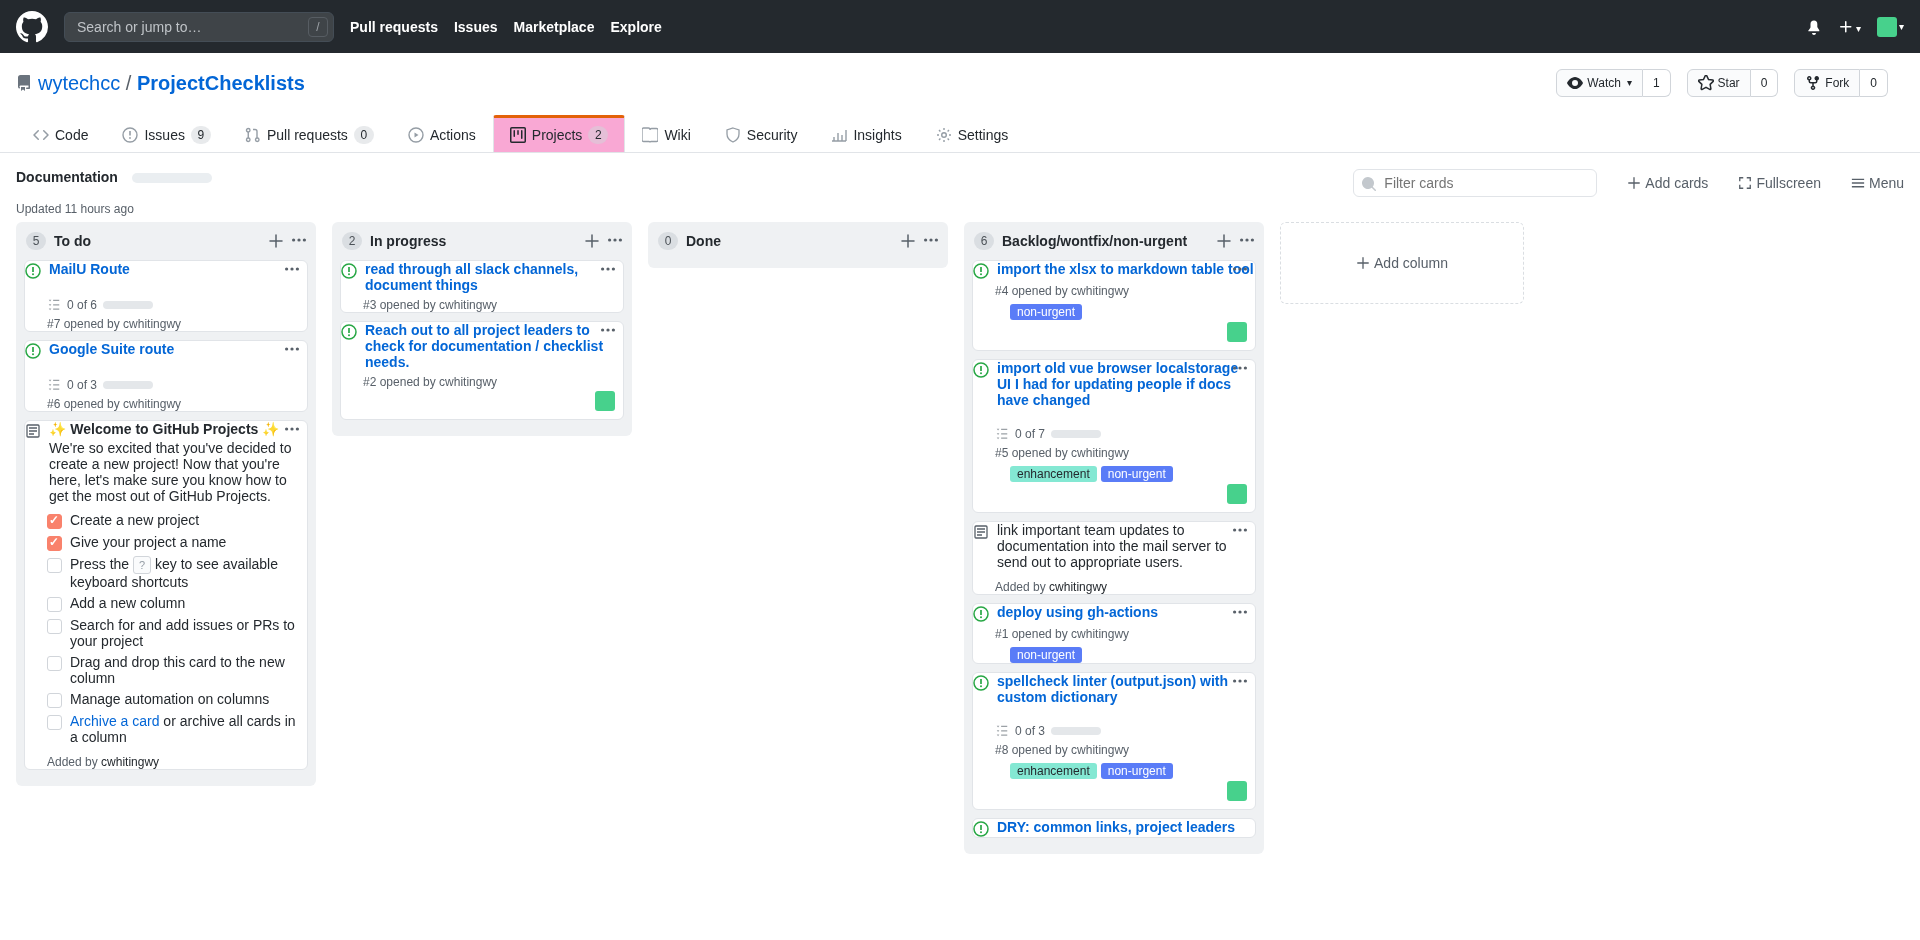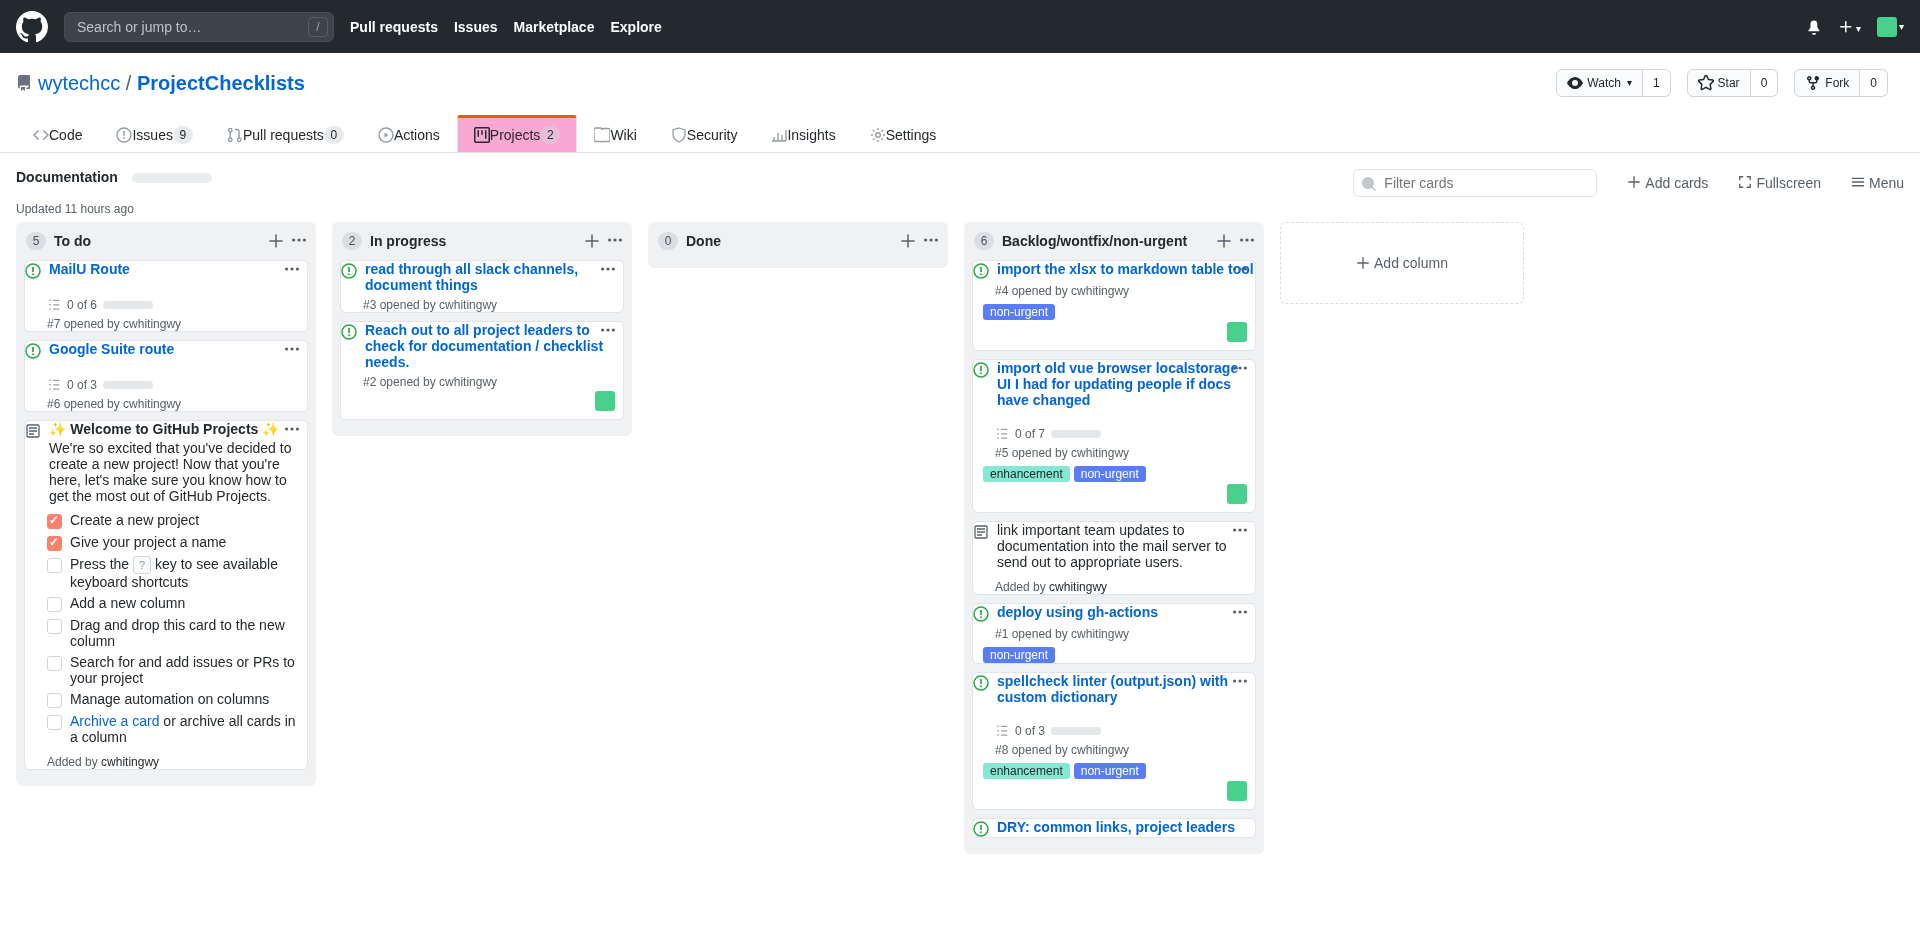--- a/index.html
+++ b/index.html
@@ -21,56 +21,56 @@
 .repotitle{display:flex;align-items:center;gap:6px}
 .repotitle h1{font-size:20px;font-weight:400}
 .repotitle .sep{color:#586069}
 .repotitle strong a{font-weight:600}
 .repo-actions{margin-left:auto;display:flex;gap:16px}
 .btn-group{display:inline-flex}
 .btn-sm{font-size:12px;padding:3px 10px;background:#fafbfc;border:1px solid #d1d5da;border-radius:6px;color:#24292e;display:inline-flex;align-items:center;gap:4px;font-weight:500;line-height:20px}
 .btn-group .btn-sm:first-child{border-radius:6px 0 0 6px}
 .social-count{font-size:12px;padding:3px 10px;background:#fff;border:1px solid #d1d5da;border-left:0;border-radius:0 6px 6px 0;line-height:20px;font-weight:500}
 .tabs{display:flex;margin-top:18px}
-.tab{padding:8px 16px;display:flex;align-items:center;color:#24292e;font-size:14px;border:1px solid transparent;border-top:3px solid transparent;border-bottom:none}
+.tab{padding:8px 16px;display:flex;align-items:center;gap:6px;color:#24292e;font-size:14px;border:1px solid transparent;border-top:3px solid transparent;border-bottom:none}
 .tab .ticon{color:#959da5}
 .tab.selected{background:#f9a8d4;border-color:#e36209 #e1e4e8 transparent;border-radius:3px 3px 0 0}
 .tab.selected .ticon{color:#24292e}
 .counter{background:#d1d5da80;border-radius:20px;padding:0 6px;font-size:12px;line-height:18px;font-weight:500;color:#24292e;min-width:20px;text-align:center}
 .proj-header{display:flex;align-items:flex-start;padding:16px 16px 2px}
 .proj-title{font-size:14px;font-weight:600}
 .progress-bar{display:inline-block;width:80px;height:10px;background:#eaeef1;border-radius:6px;margin-left:10px;overflow:hidden;vertical-align:middle}
 .progress-fill{height:100%;background:#6f42c1}
 .updated{color:#586069;font-size:12px;margin-top:17px}
 .proj-tools{margin-left:auto;display:flex;align-items:center;gap:30px}
 .filter{position:relative}
 .filter input{width:244px;border:1px solid #e1e4e8;border-radius:6px;padding:5px 12px 5px 30px;font-size:14px;background:#fff;outline:none;color:#586069}
 .filter .sicon{position:absolute;left:8px;top:7px;color:#c3c8cd}
-.tool-link{color:#586069;font-size:14px;display:inline-flex;gap:4px}
+.tool-link{color:#586069;font-size:14px;display:inline-flex;align-items:center;gap:4px}
 .board{display:flex;gap:16px;padding:4px 16px 16px;overflow-x:auto;align-items:flex-start;height:calc(100vh - 204px)}
 .column{background:#eff1f3;border-radius:6px;width:300px;flex-shrink:0;display:flex;flex-direction:column;max-height:100%}
 .col-head{display:flex;align-items:center;padding:10px 10px;gap:8px}
 .col-count{background:#dadee2;border-radius:20px;font-size:12px;padding:0 6px;line-height:18px;font-weight:500;color:#4c5258;min-width:20px;text-align:center}
 .col-title{font-size:14px;font-weight:600}
 .col-actions{margin-left:auto;display:flex;gap:8px;color:#586069}
 .iconbtn{cursor:pointer;color:#586069;display:inline-flex}
 .cards{padding:0 8px 8px;overflow-y:auto}
 .card{background:#fff;border:1px solid #e1e4e8;border-radius:6px;margin-bottom:8px;position:relative;font-size:14px}
 .card-row{display:flex;gap:8px;align-items:flex-start}
 .card-icon{flex-shrink:0;margin-top:2px}
 .issue-open{color:#28a745}
 .note-icon{color:#586069}
 .card-title{color:#0366d6;font-weight:600}
 .card-title.plain{color:#24292e;font-weight:600}
 .card-body{color:#24292e}
 .card-menu{position:absolute;right:8px;top:6px;color:#586069}
 .task-prog{display:flex;align-items:center;gap:6px;color:#586069;font-size:12px;margin-top:19px;margin-left:22px}
 .task-bar{width:50px;height:8px;background:#e4e7ea;border-radius:4px;overflow:hidden}
 .meta{color:#586069;font-size:12px;margin-top:5px;margin-left:22px}
-.labels{margin-top:6px;margin-left:10px;display:flex;gap:4px;flex-wrap:wrap}
+.labels{margin-top:6px;margin-left:37px;display:flex;gap:4px;flex-wrap:wrap}
 .label{font-size:12px;font-weight:500;padding:1px 7px;border-radius:3px;display:inline-block}
 .lbl-nonurgent{background:#5a7cf7;color:#fff}
 .lbl-enhance{background:#84e8d3;color:#24292e}
 .assignee{position:absolute;right:8px;bottom:8px;width:20px;height:20px;background:#47d18c;border-radius:3px}
 .checklist{margin:8px 0 0 22px;padding:0;list-style:none}
 .checklist li{display:flex;gap:8px;margin-bottom:5px;font-size:14px;align-items:flex-start}
 .chk{width:15px;height:15px;border:1px solid #d1d5da;border-radius:3px;flex-shrink:0;margin-top:2px}
 .chk.done{background:#f9826c;border-color:#f9826c;position:relative}
 .chk.done::after{content:"✓";position:absolute;color:#fff;font-size:12px;font-weight:bold;top:-2px;left:1px}
 .kbd{display:inline-block;border:1px solid #d1d5da;border-radius:3px;padding:0 5px;font-size:11px;background:#fafbfc;color:#959da5;line-height:16px}
@@ -360,25 +360,25 @@
           <li>
               <span class="chk"></span>
               <span><span>Press the </span><span class="kbd">?</span><span> key to see available keyboard shortcuts</span></span>
             </li>
           <li>
               <span class="chk"></span>
               <span>Add a new column</span>
             </li>
           <li>
               <span class="chk"></span>
+              <span>Search for and add issues or PRs to your project</span>
+            </li>
+          <li>
+              <span class="chk"></span>
               <span>Drag and drop this card to the new column</span>
-            </li>
-          <li>
-              <span class="chk"></span>
-              <span>Search for and add issues or PRs to your project</span>
             </li>
           <li>
               <span class="chk"></span>
               <span>Manage automation on columns</span>
             </li>
           <li>
               <span class="chk"></span>
               <span><a href="#">Archive a card</a><span> or archive all cards in a column</span></span>
             </li>
         </ul>

